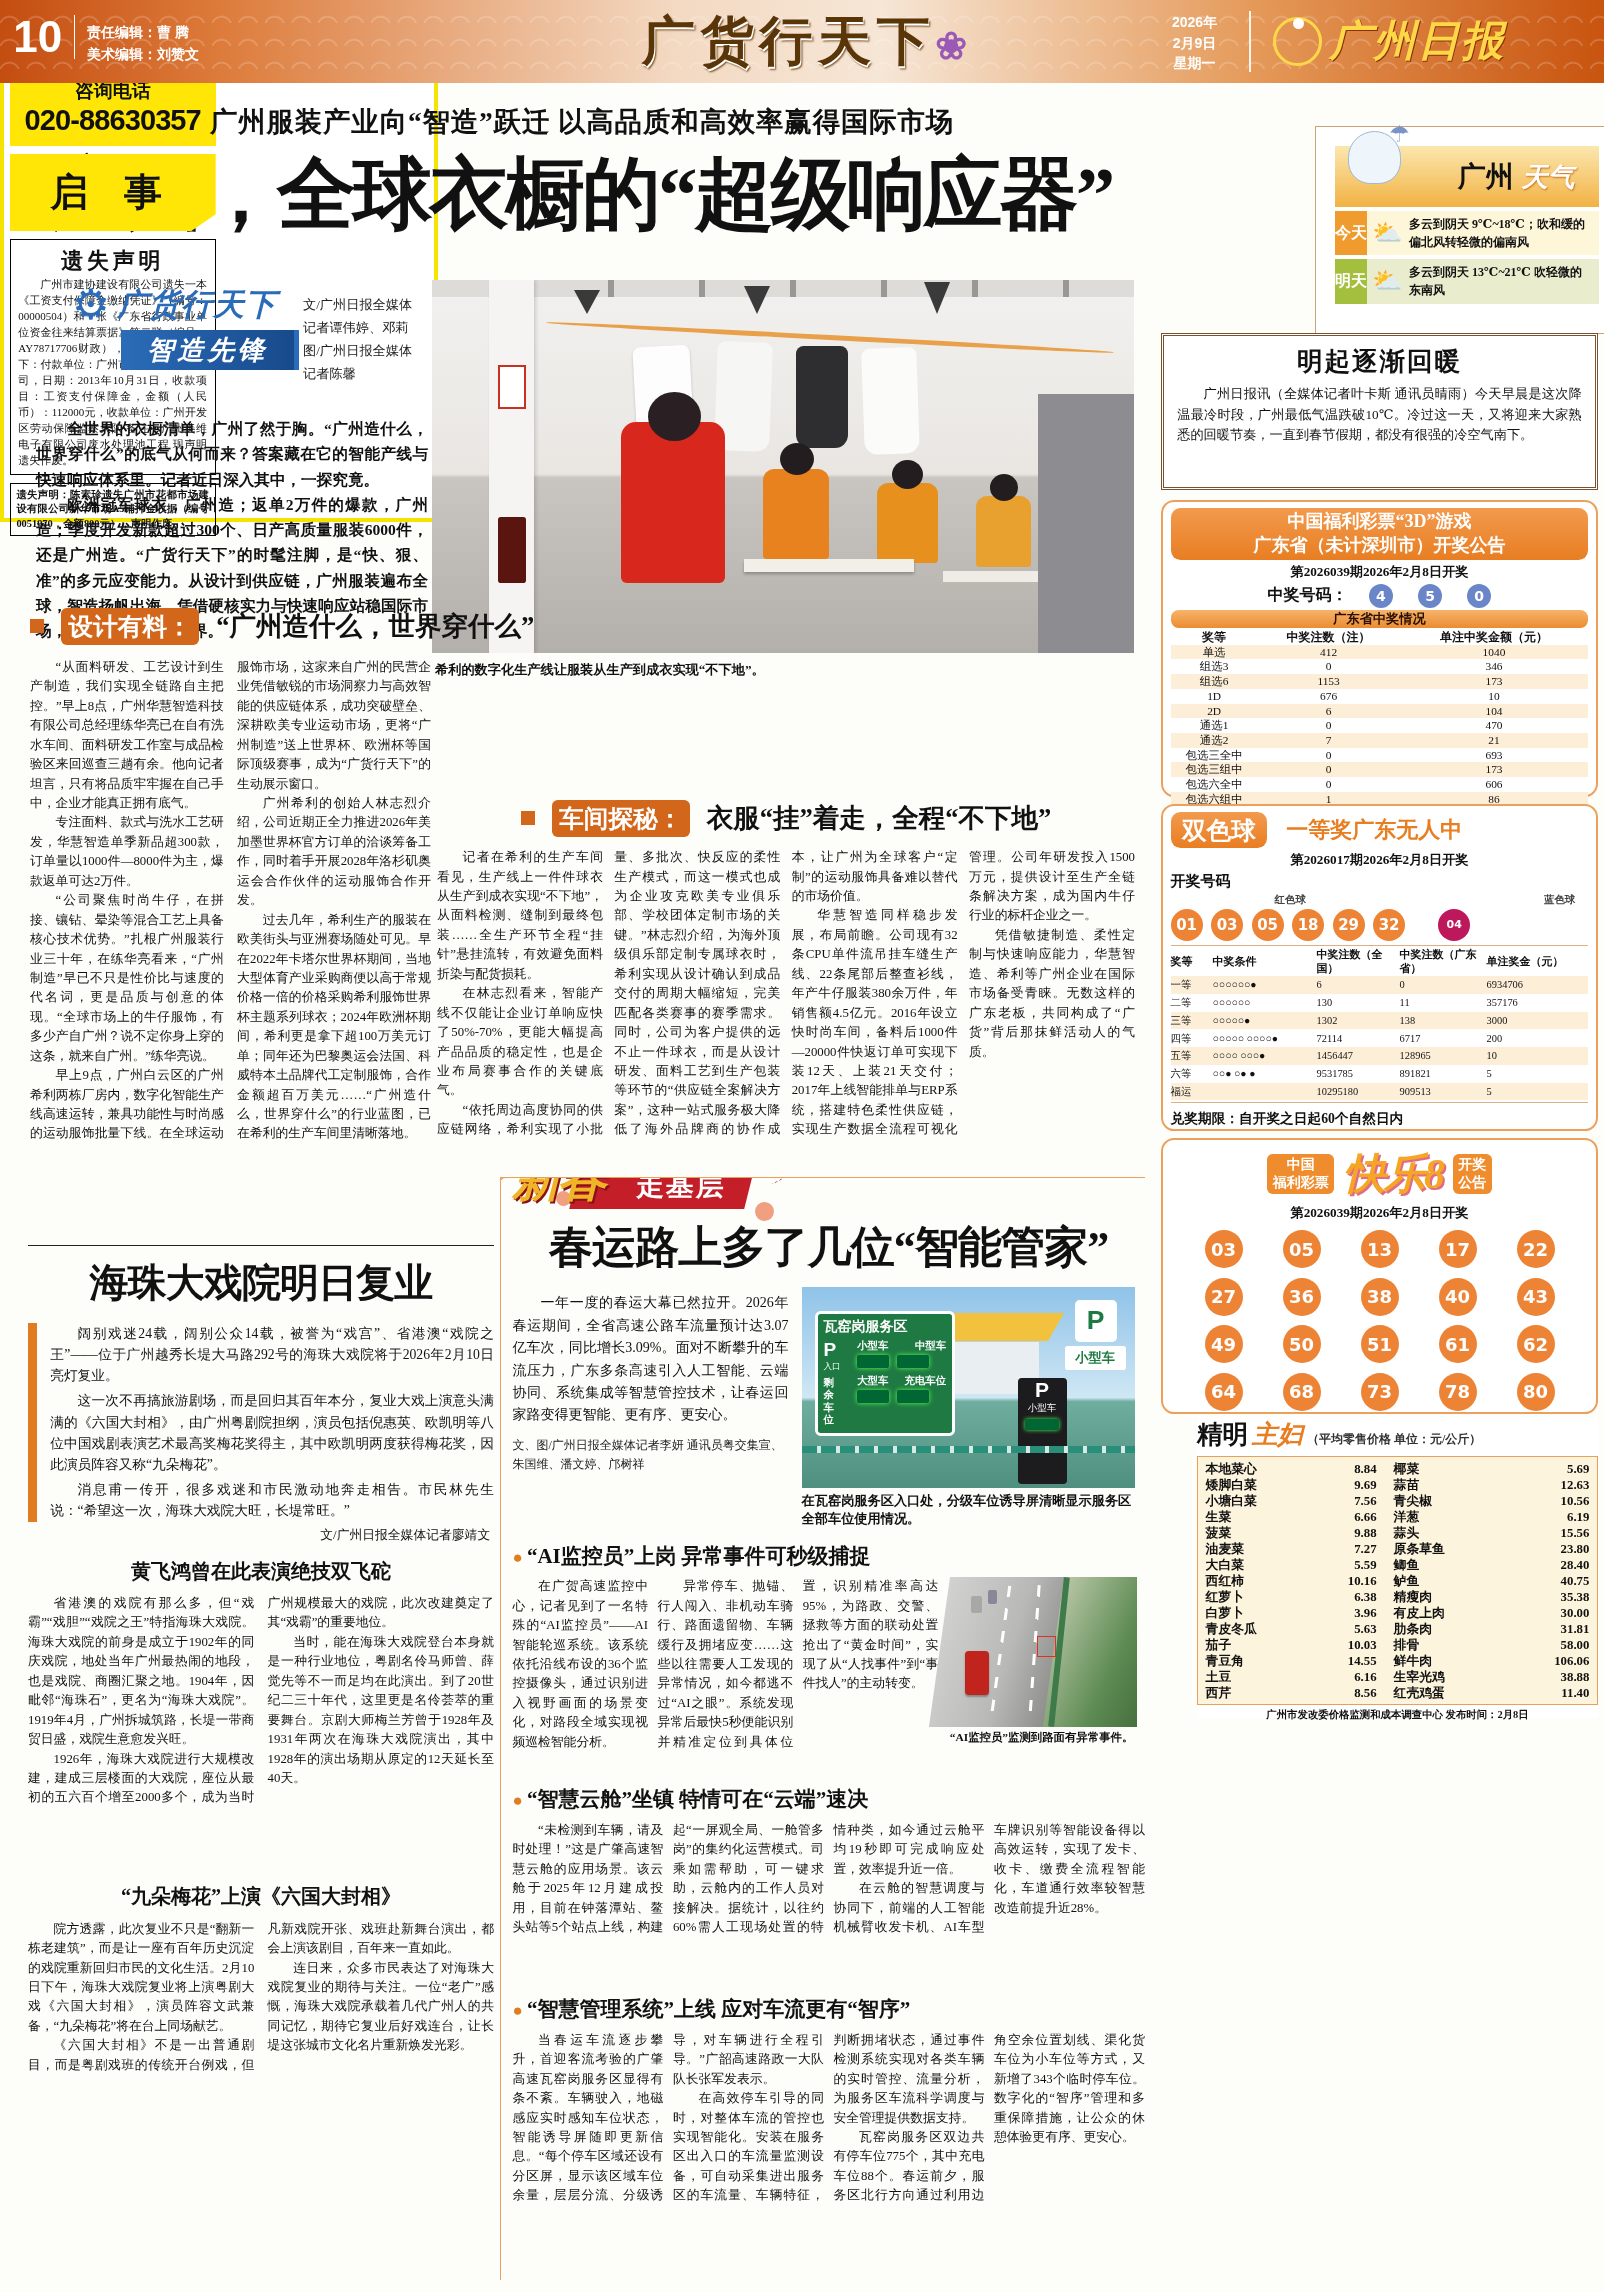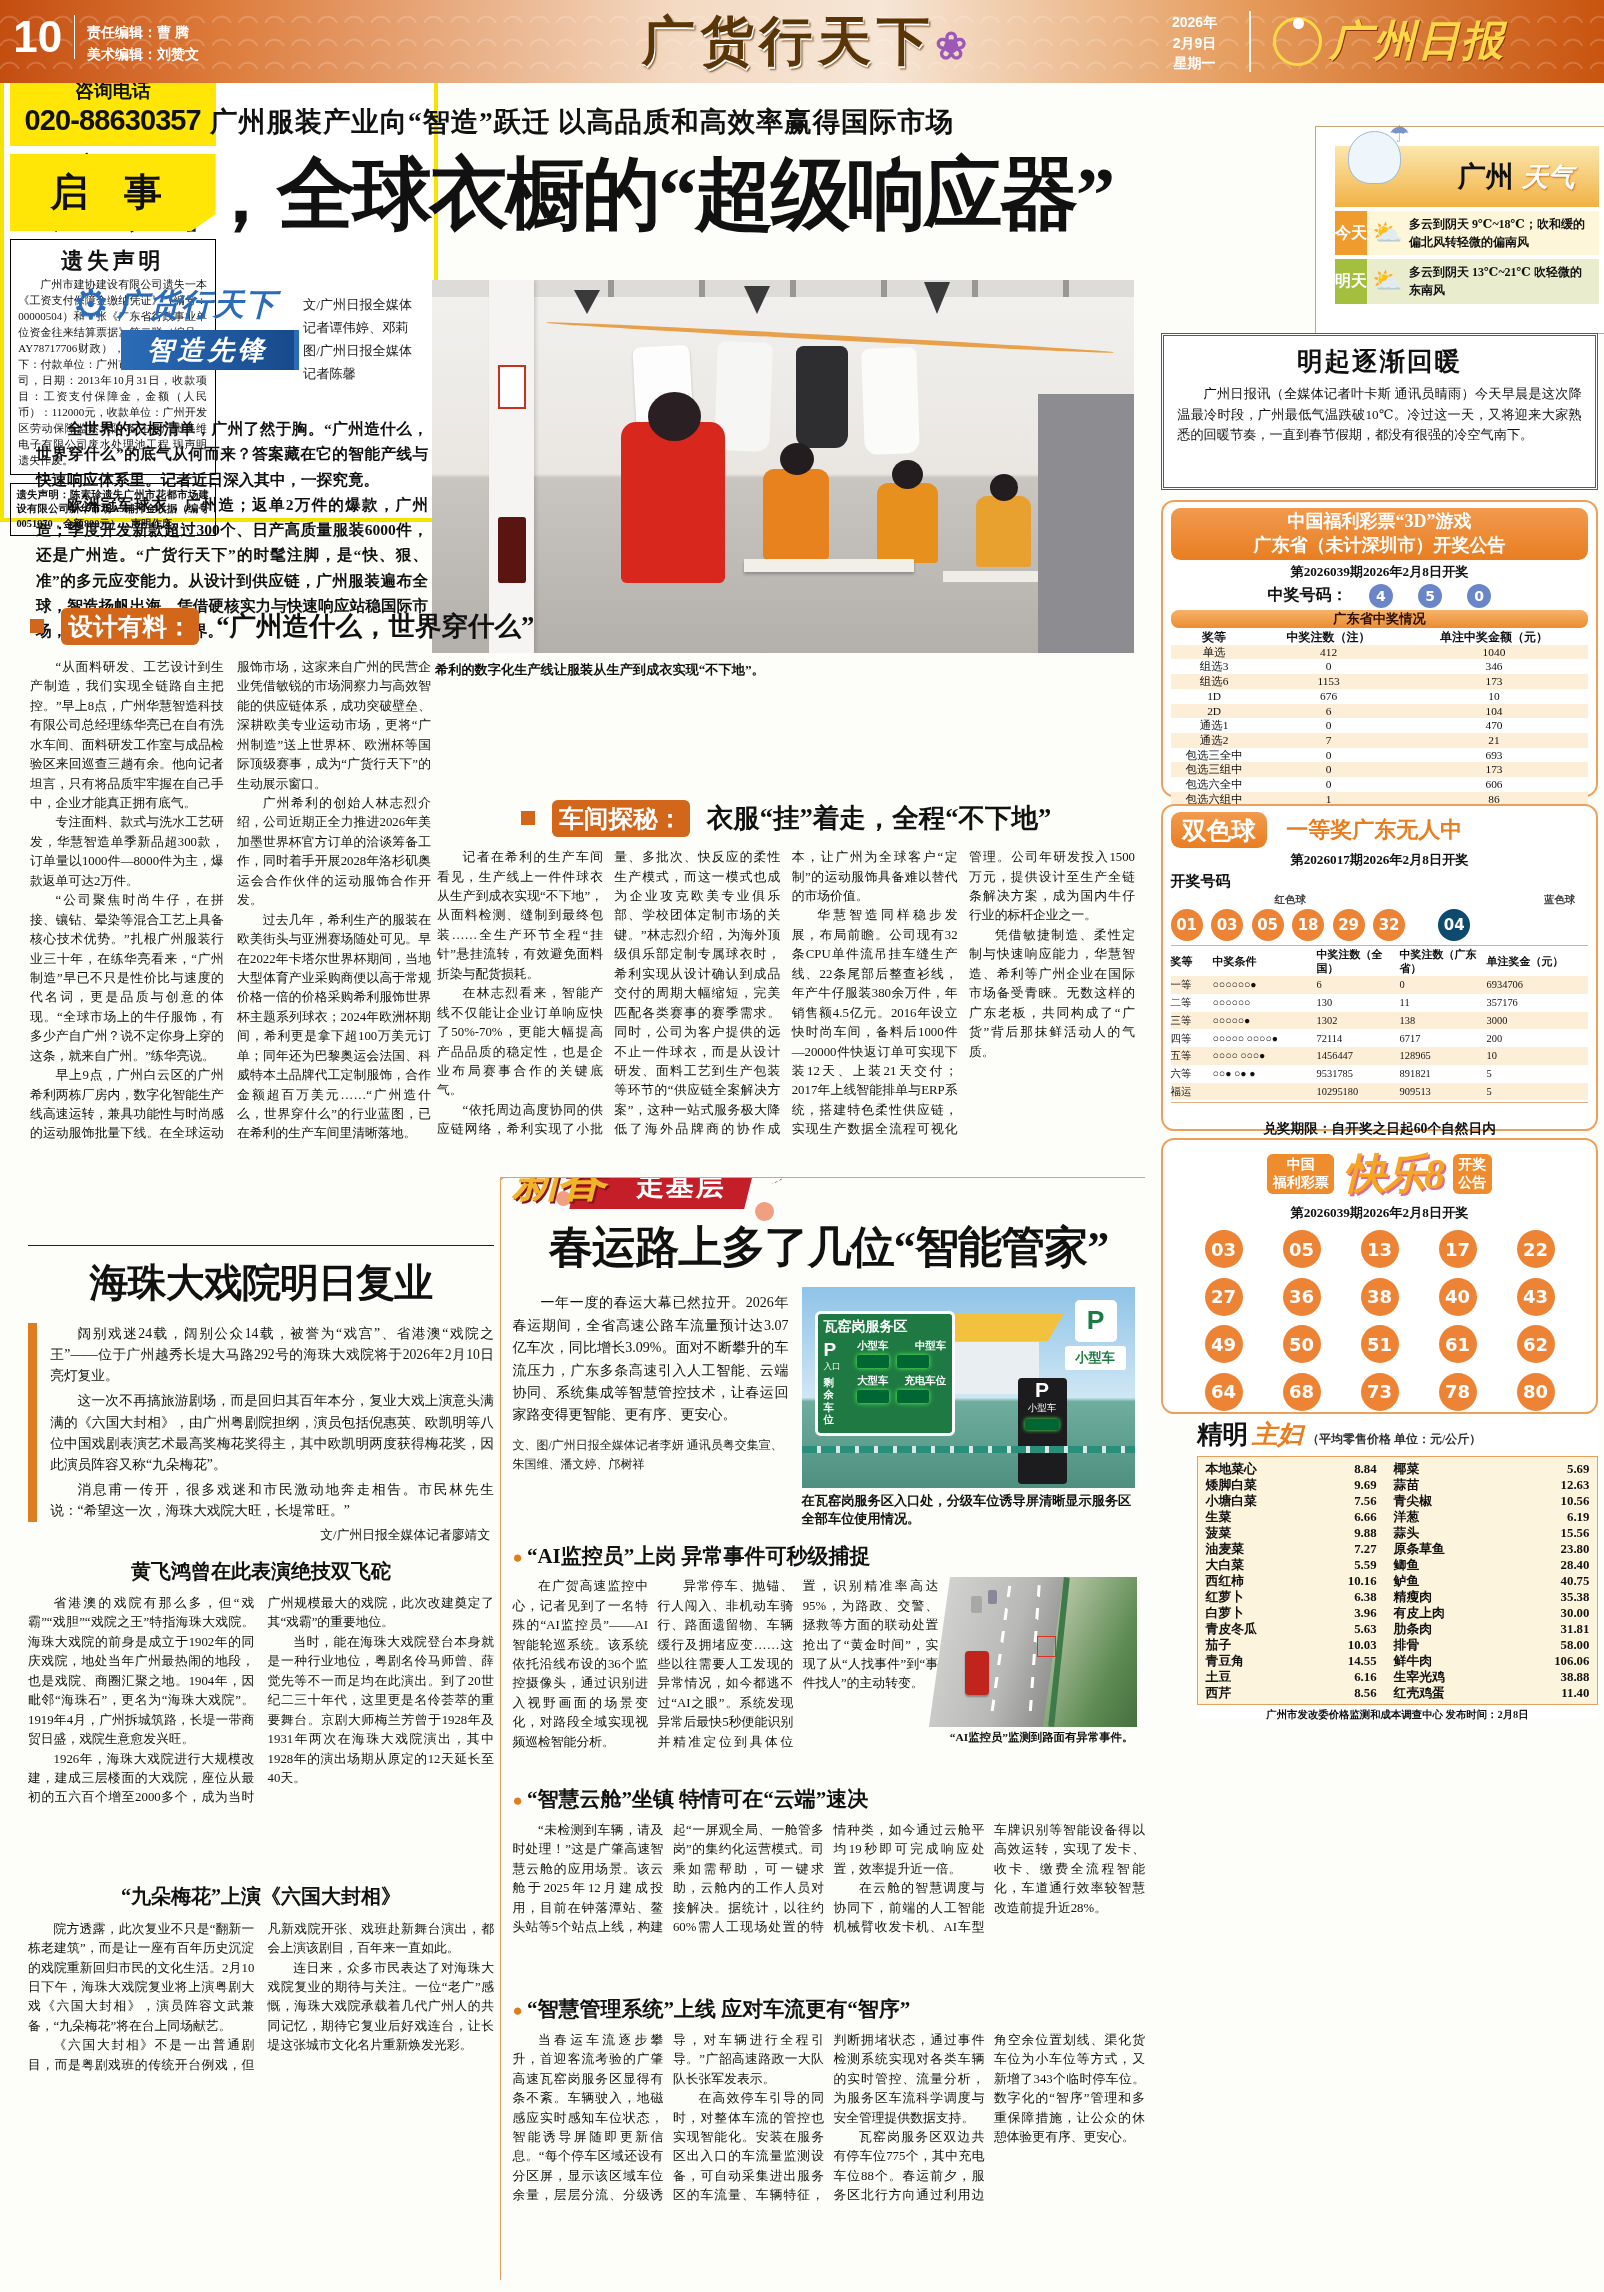--- a/index.html
+++ b/index.html
@@ -148,31 +148,31 @@
   #ssq{left:1161px;top:804px;width:437px;height:327px;}
   .ssq-head{display:flex;align-items:center;gap:19px;margin-bottom:1.9px;}
   .ssq-pill{background:linear-gradient(#f29a4e,#e87e22);color:#fff;font-size:24.6px;font-weight:900;border-radius:9.5px;padding:1.9px 11.4px;}
   .ssq-res{color:#e87e22;font-size:22px;font-weight:900;}
   .ssq-label{font-size:15px;font-weight:900;margin:1.9px 0;}
   .ssq-balllabels{display:flex;font-size:10.4px;font-weight:bold;color:#444;}
   .ssq-balllabels span:first-child{margin-left:104px;}
   .ssq-balllabels span:last-child{margin-left:auto;margin-right:13.2px;}
   .ssq-balls{display:flex;gap:8.5px;align-items:center;margin:1.9px 0 3.8px 0;}
   .ball-red{width:32px;height:32px;background:#ec8335;font-size:15px;}
-  .ssq-balls .ball-blue2{width:32px;height:32px;background:#0c4a6e;font-size:15px;margin-left:24.6px;text-align:center;}
+  .ssq-balls .ball-blue2{width:32px;height:32px;background:#be185d;font-size:11px;margin-left:24.6px;text-align:center;}
   .ssq-th,.ssq-row{display:flex;font-size:10.4px;line-height:1.25;text-align:left;align-items:center;}
   .ssq-th{font-weight:900;font-size:11px;border-top:0.9px solid #e0b080;padding-top:2.8px;}
   .ssq-th span:nth-child(1),.ssq-row span:nth-child(1){width:42px;}
   .ssq-th span:nth-child(2),.ssq-row span:nth-child(2){width:104px;}
   .ssq-th span:nth-child(3),.ssq-row span:nth-child(3){width:83px;}
   .ssq-th span:nth-child(4),.ssq-row span:nth-child(4){width:87px;}
   .ssq-th span:nth-child(5),.ssq-row span:nth-child(5){flex:1;}
   .ssq-row{padding:2.4px 0;}
   .ssq-row:nth-child(odd){background:#fdeed8;}
-  .ssq-deadline{text-align:center;font-size:13.7px;font-weight:900;border-top:0.9px solid #e0b080;margin-top:1.9px;padding-top:17px;}
+  .ssq-deadline{text-align:left;font-size:13.7px;font-weight:900;border-top:0.9px solid #e0b080;margin-top:1.9px;padding-top:7px;}
 
   #kl8{left:1161px;top:1138px;width:437px;height:276px;}
   .kl8-logo{display:flex;align-items:center;justify-content:center;gap:9.5px;}
   .kl8-cn{background:#ef8c2e;color:#fff;font-size:14px;font-weight:900;text-align:center;border-radius:5.7px;padding:1.9px 5.7px;line-height:1.3;}
   .kl8-big{font-size:42px;font-weight:900;font-style:italic;color:#f5a623;text-shadow:1.9px 1.9px 0 #e06a8a;letter-spacing:-1.9px;}
   .kl8-grid{display:flex;flex-wrap:wrap;justify-content:center;column-gap:40px;row-gap:9.5px;margin-top:7.6px;}
   .ball-kl8{width:38px;height:38px;background:#ec8335;font-size:18px;}
 
   #prices{left:1197px;top:1417px;width:401px;height:301px;}
   .pr-head{display:flex;align-items:baseline;gap:3.8px;}

